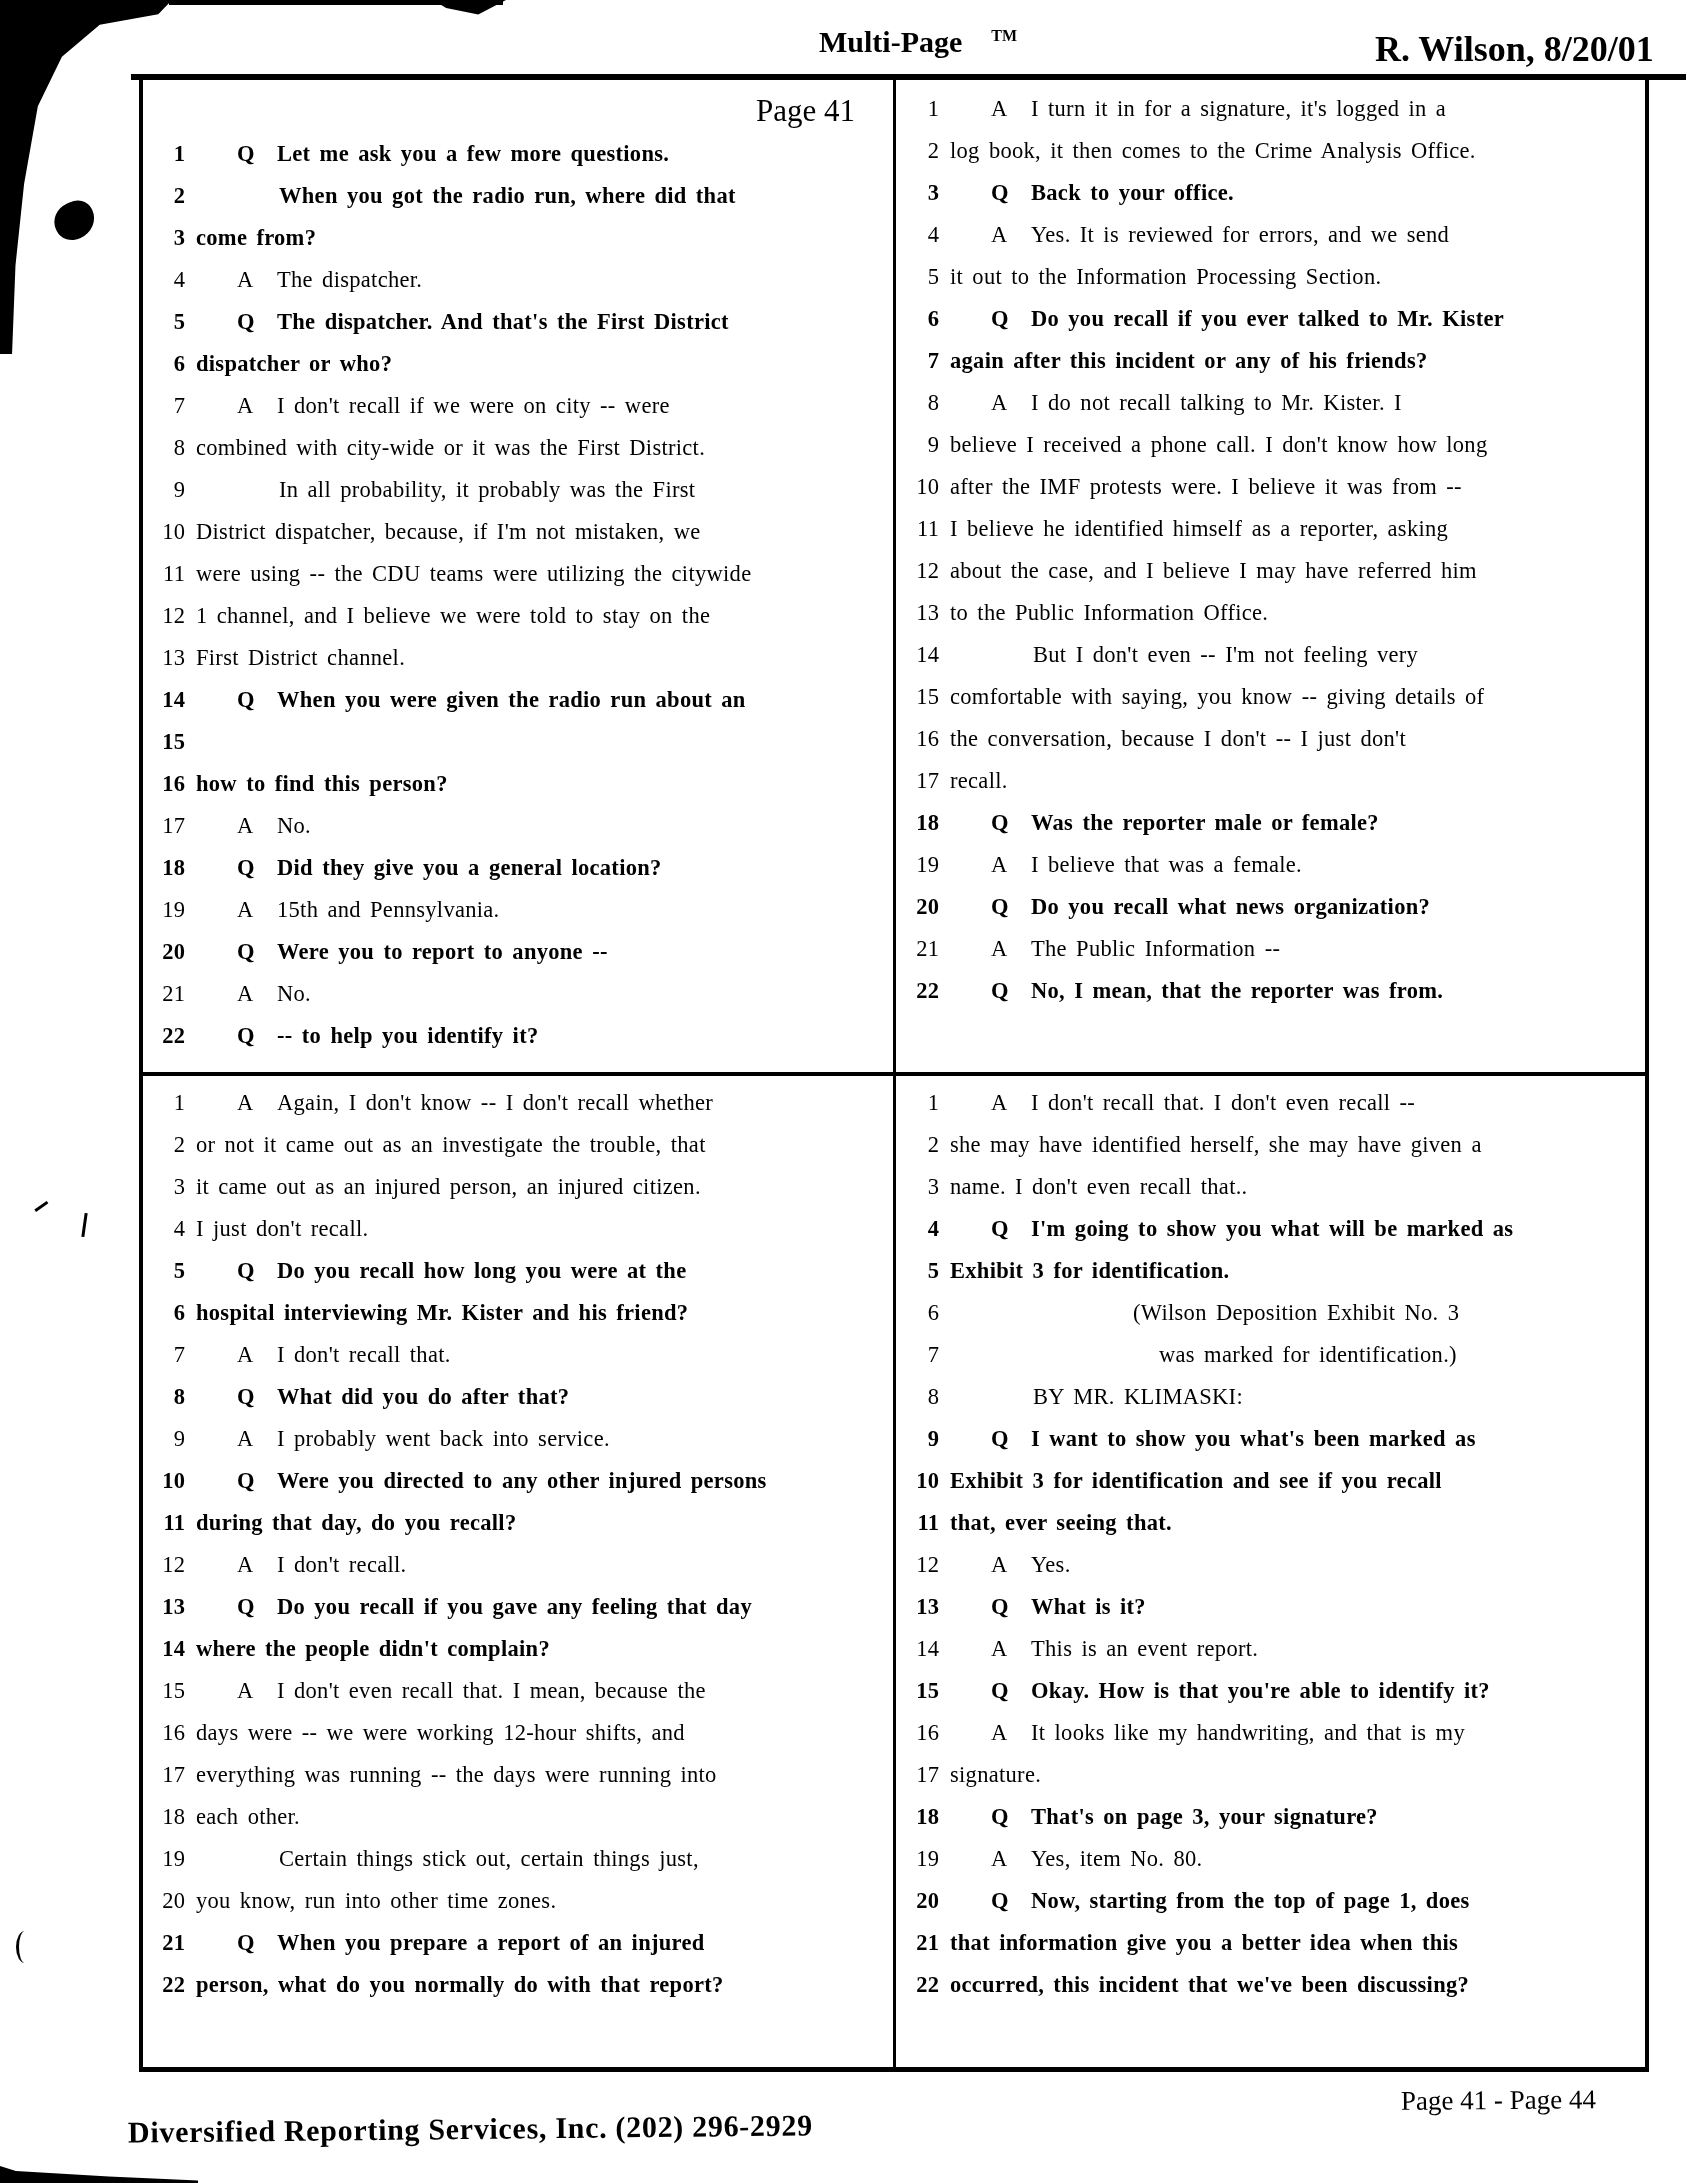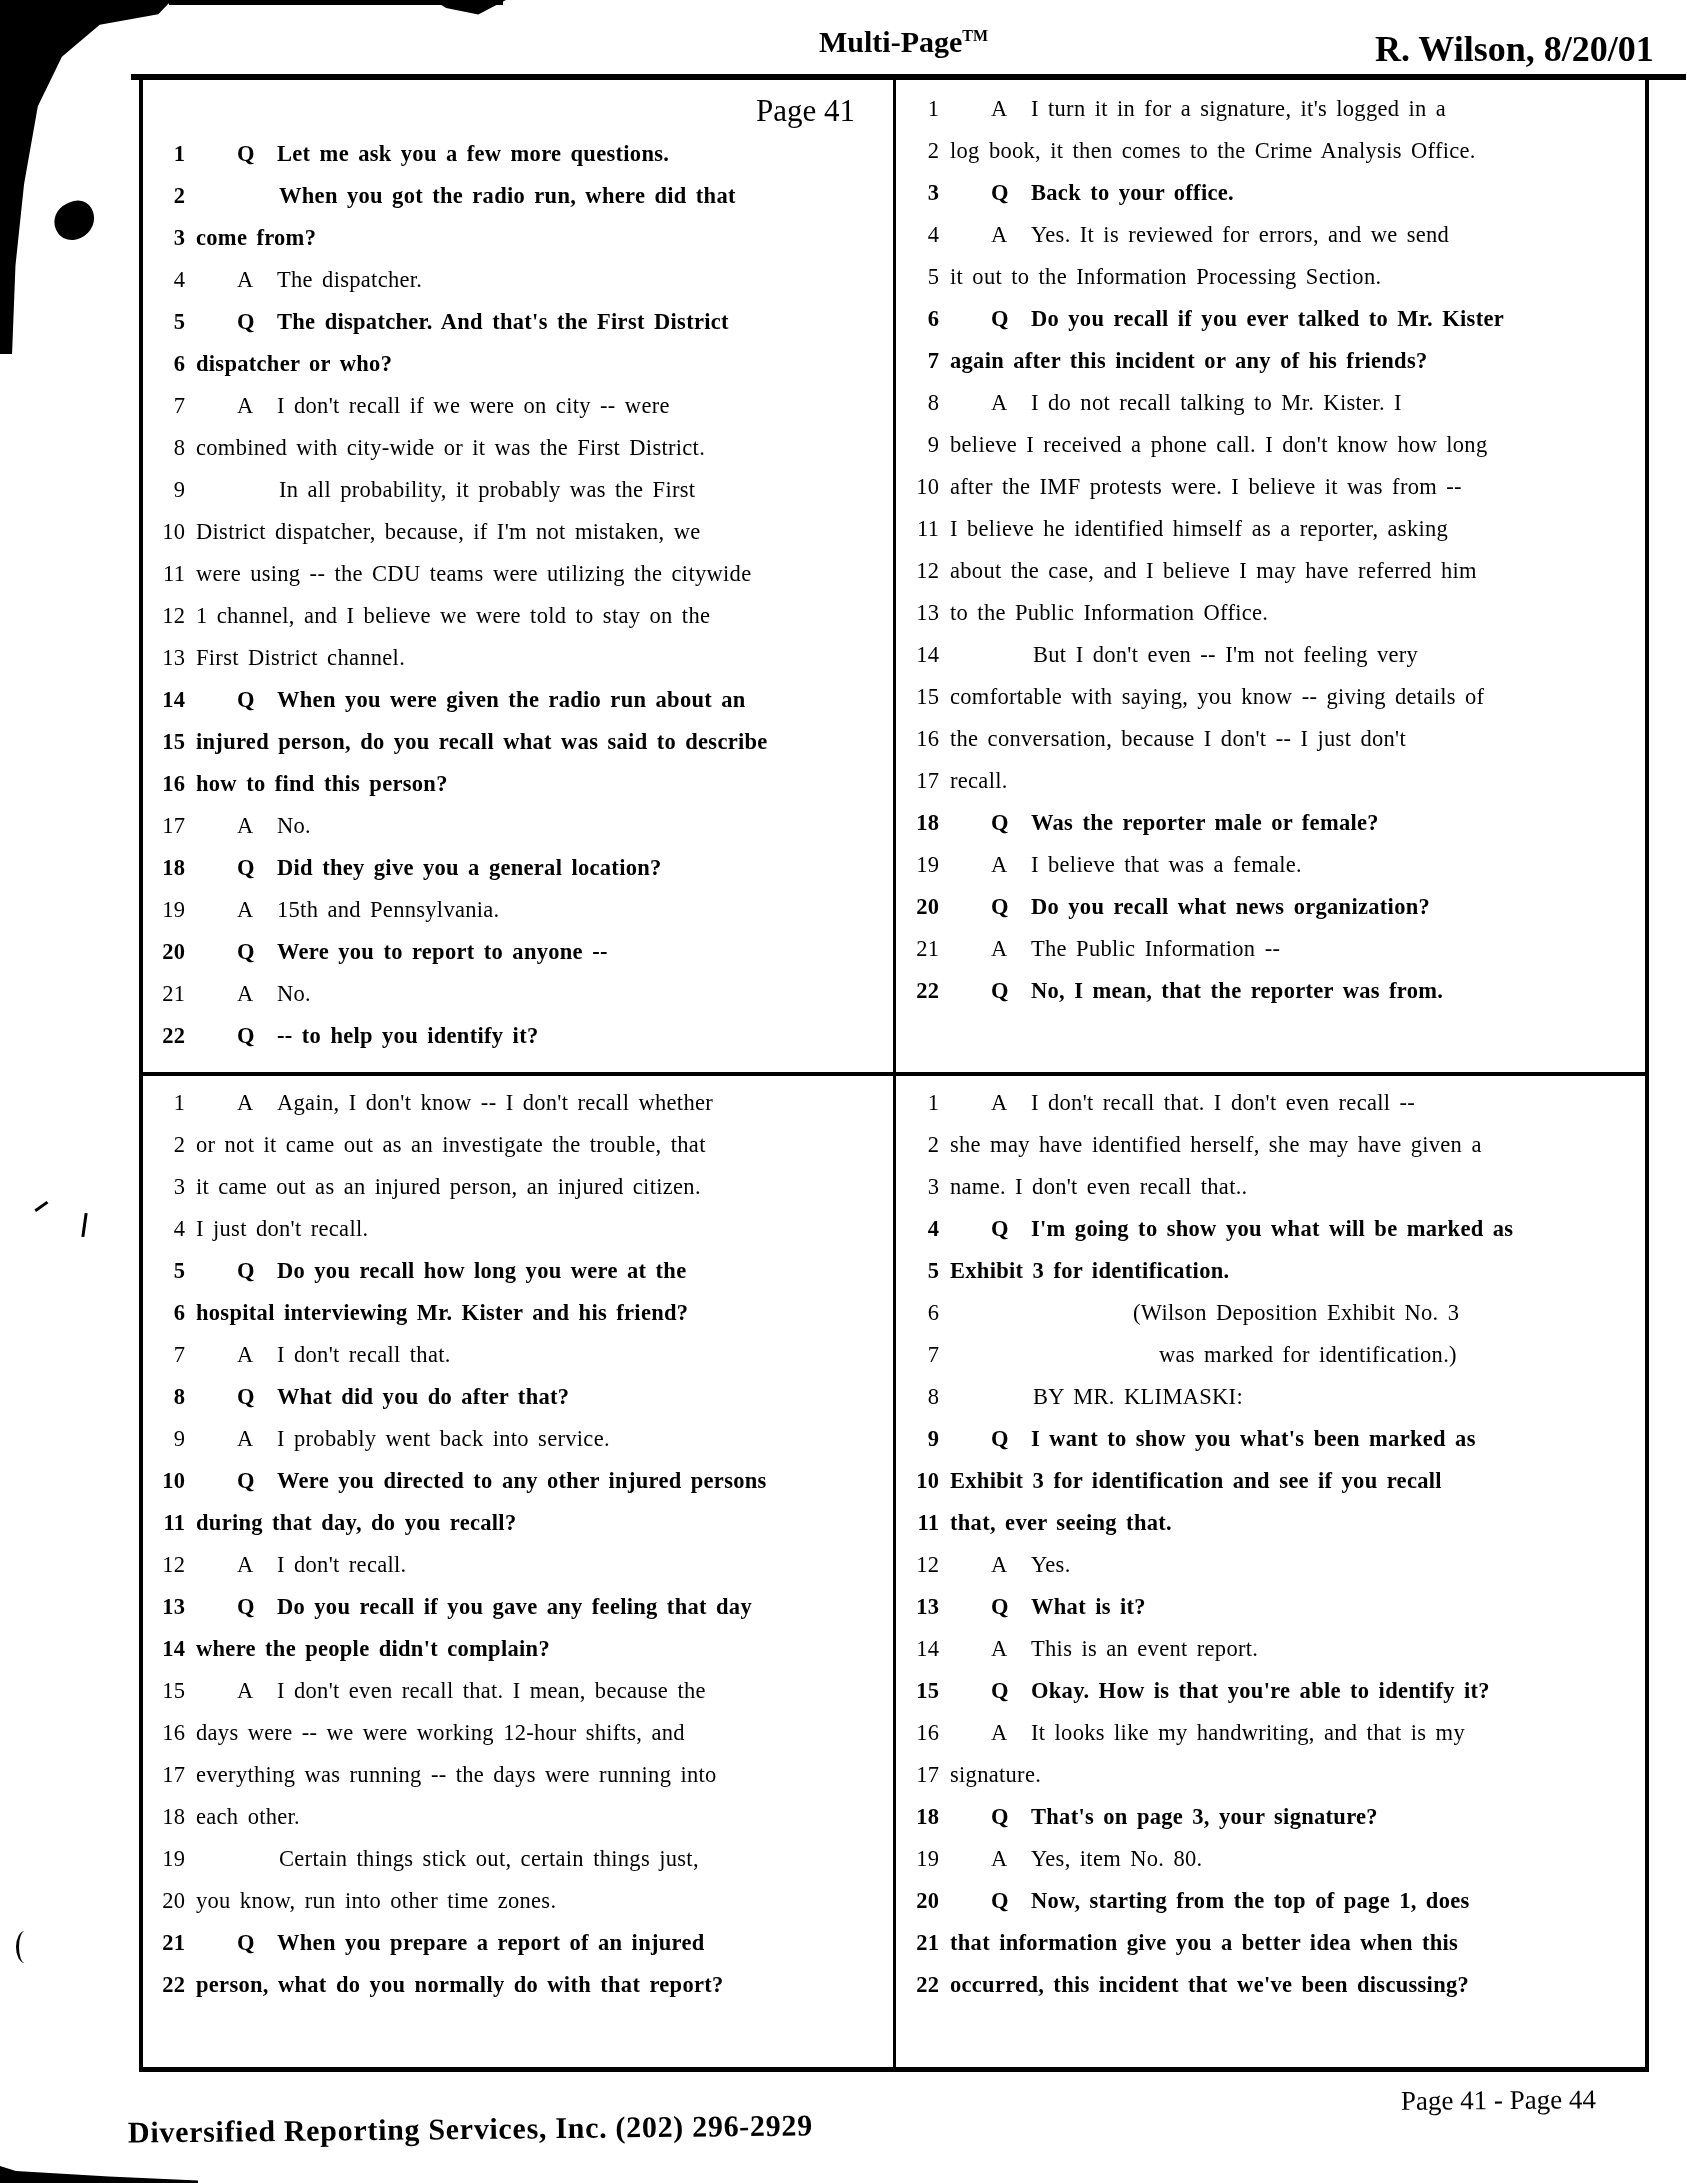--- a/index.html
+++ b/index.html
@@ -2,21 +2,21 @@
 <html style="font-size:10.6px"><head>
 <meta charset="utf-8">
 <style>
   html,body{margin:0;padding:0;background:#e8e8e8;}
   .sheet{position:relative;width:1687px;height:2183px;background:#ffffff;overflow:hidden;
          font-family:"Liberation Serif","DejaVu Serif",serif;color:#000;}
 
   
   .case-title{position:absolute;left:142px;top:26.5px;font-size:31px;font-weight:bold;letter-spacing:0.7px;}
   .system-label{position:absolute;left:819px;top:25px;font-size:30px;font-weight:bold;}
-  .system-label sup{font-size:16px;}
+  .system-label sup{font-size:16px;margin-left:29px;}
   .witness-date{position:absolute;left:1375px;top:28px;font-size:36px;font-weight:bold;}
   .header-rule{position:absolute;left:131px;top:74px;width:1555px;height:6px;background:#000;}
 
   
   .b{position:absolute;background:#000;}
   .bl{left:139px;top:78px;width:4px;height:1993px;}
   .br{left:1645px;top:78px;width:4px;height:1993px;}
   .bb{left:139px;top:2067px;width:1510px;height:4.6px;}
   .bv{left:893px;top:78px;width:3.3px;height:1989px;}
   .bh{left:139px;top:1072px;width:1510px;height:4px;}
@@ -141,21 +141,20 @@
           <span class="num">13</span>
           <span class="txt cont">First District channel.</span>
         </div>
         <div class="line bold">
           <span class="num">14</span>
           <span class="marker">Q</span>
           <span class="txt qa">When you were given the radio run about an</span>
         </div>
         <div class="line bold">
           <span class="num">15</span>
-          <span class="txt cont">injured person, do you recall what was said to describe</span>
         </div>
         <div class="line bold">
           <span class="num">16</span>
           <span class="txt cont">how to find this person?</span>
         </div>
         <div class="line">
           <span class="num">17</span>
           <span class="marker">A</span>
           <span class="txt qa">No.</span>
         </div>

